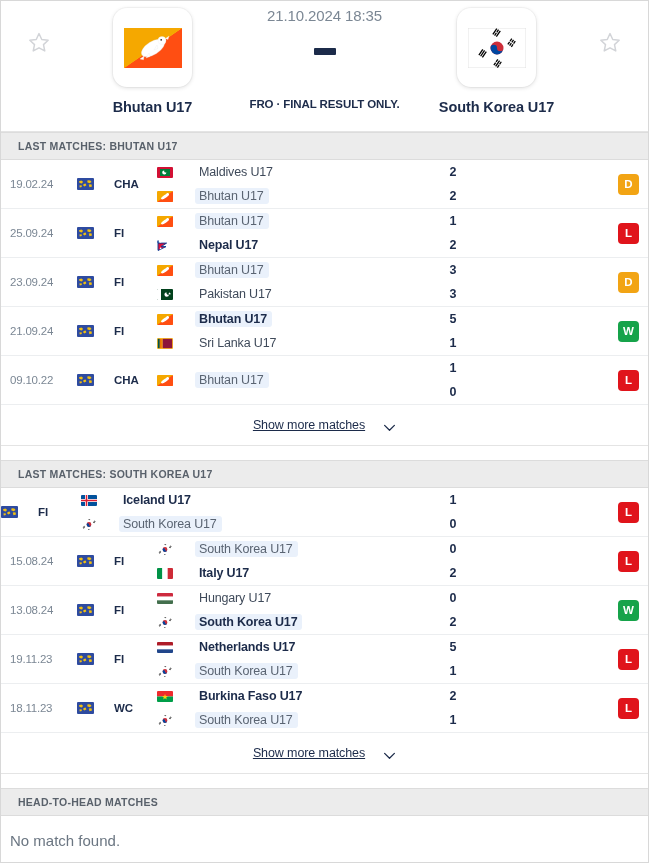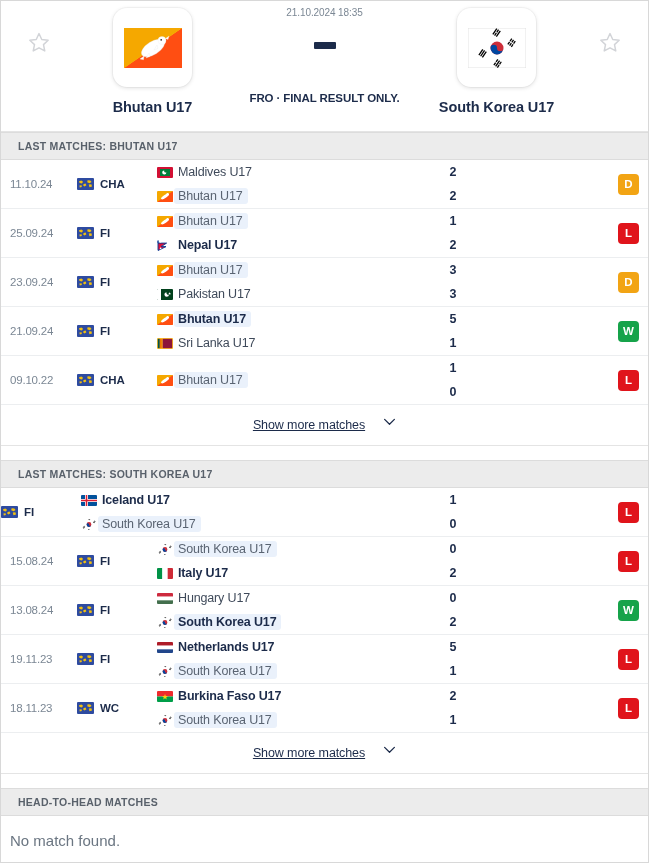--- a/index.html
+++ b/index.html
@@ -73,21 +73,21 @@
 
   .center-col {
     flex: 1 1 auto;
     display: flex;
     flex-direction: column;
     align-items: center;
     padding-top: 6px;
   }
 
   .match-datetime {
-    font-size: 10px;
+    font-size: 15px;
     color: #7b8794;
     letter-spacing: -0.1px;
   }
 
   .score-placeholder {
     margin-top: 24px;
     width: 22px;
     height: 7px;
     background: #1c2b4a;
     border-radius: 1px;
@@ -136,21 +136,21 @@
     padding-left: 9px;
     font-size: 11.5px;
     color: #7b8794;
     letter-spacing: -0.2px;
   }
 
   .col-comp {
     width: 72px;
     display: flex;
     align-items: center;
-    gap: 6px;
+    gap: 20px;
   }
 
   .comp-icon {
     width: 17px;
     height: 12px;
     border-radius: 1px;
     display: block;
     flex: 0 0 auto;
   }
 
@@ -166,21 +166,21 @@
     display: flex;
     flex-direction: column;
     justify-content: center;
     gap: 8px;
     padding-left: 8px;
   }
 
   .team-line {
     display: flex;
     align-items: center;
-    gap: 1px;
+    gap: 22px;
     height: 16px;
   }
 
   .team-flag {
     width: 16px;
     height: 11px;
     flex: 0 0 auto;
     display: block;
     border-radius: 1px;
   }
@@ -245,21 +245,21 @@
     height: 41px;
     display: flex;
     align-items: center;
     justify-content: center;
     background: #fff;
     border-bottom: 1px solid #e4e4e4;
   }
 
   .show-more {
     display: inline-flex;
-    align-items: flex-start;
+    align-items: flex-end;
     gap: 18px;
     cursor: pointer;
   }
 
   .show-more-label {
     font-size: 12.5px;
     color: #1c2b4a;
     text-decoration: underline;
     letter-spacing: -0.1px;
   }
@@ -353,21 +353,21 @@
       <svg class="star-icon" viewBox="0 0 24 24" fill="none" stroke="#d2d4d8" stroke-width="1.6" stroke-linejoin="round">
         <polygon points="12,2.8 15,9.3 22,10.1 16.9,14.9 18.3,21.8 12,18.3 5.7,21.8 7.1,14.9 2,10.1 9,9.3"></polygon>
       </svg>
     </div>
   </div>
 
   <div id="sections-root">
       <div class="section-header">LAST MATCHES: BHUTAN U17</div>
       <div class="match-list">
         <div class="match-row">
-          <div class="col-date">11.10.24</div>
+          <div class="col-date">19.02.24</div>
           <div class="col-comp">
             <svg viewBox="0 0 17 12" class="comp-icon">
               <rect width="17" height="12" fill="#2e4ba0"></rect>
               <g fill="#f2c00f">
                 <path d="M2 3.2 L4.4 2.5 L6 3.8 L5 5.4 L2.6 5.1 Z"></path>
                 <path d="M6.6 6.1 L8.6 5.4 L9.4 7.2 L7.6 8.6 L6.2 7.6 Z"></path>
                 <path d="M10.6 2.2 L13.4 2.4 L14.6 4 L12.6 5.2 L10.2 4.2 Z"></path>
                 <path d="M11.8 6.6 L14.4 6.2 L15 8.4 L12.4 9.2 Z"></path>
                 <path d="M2.4 7.4 L4.6 7.2 L4.8 9 L2.8 9.4 Z"></path>
               </g>

